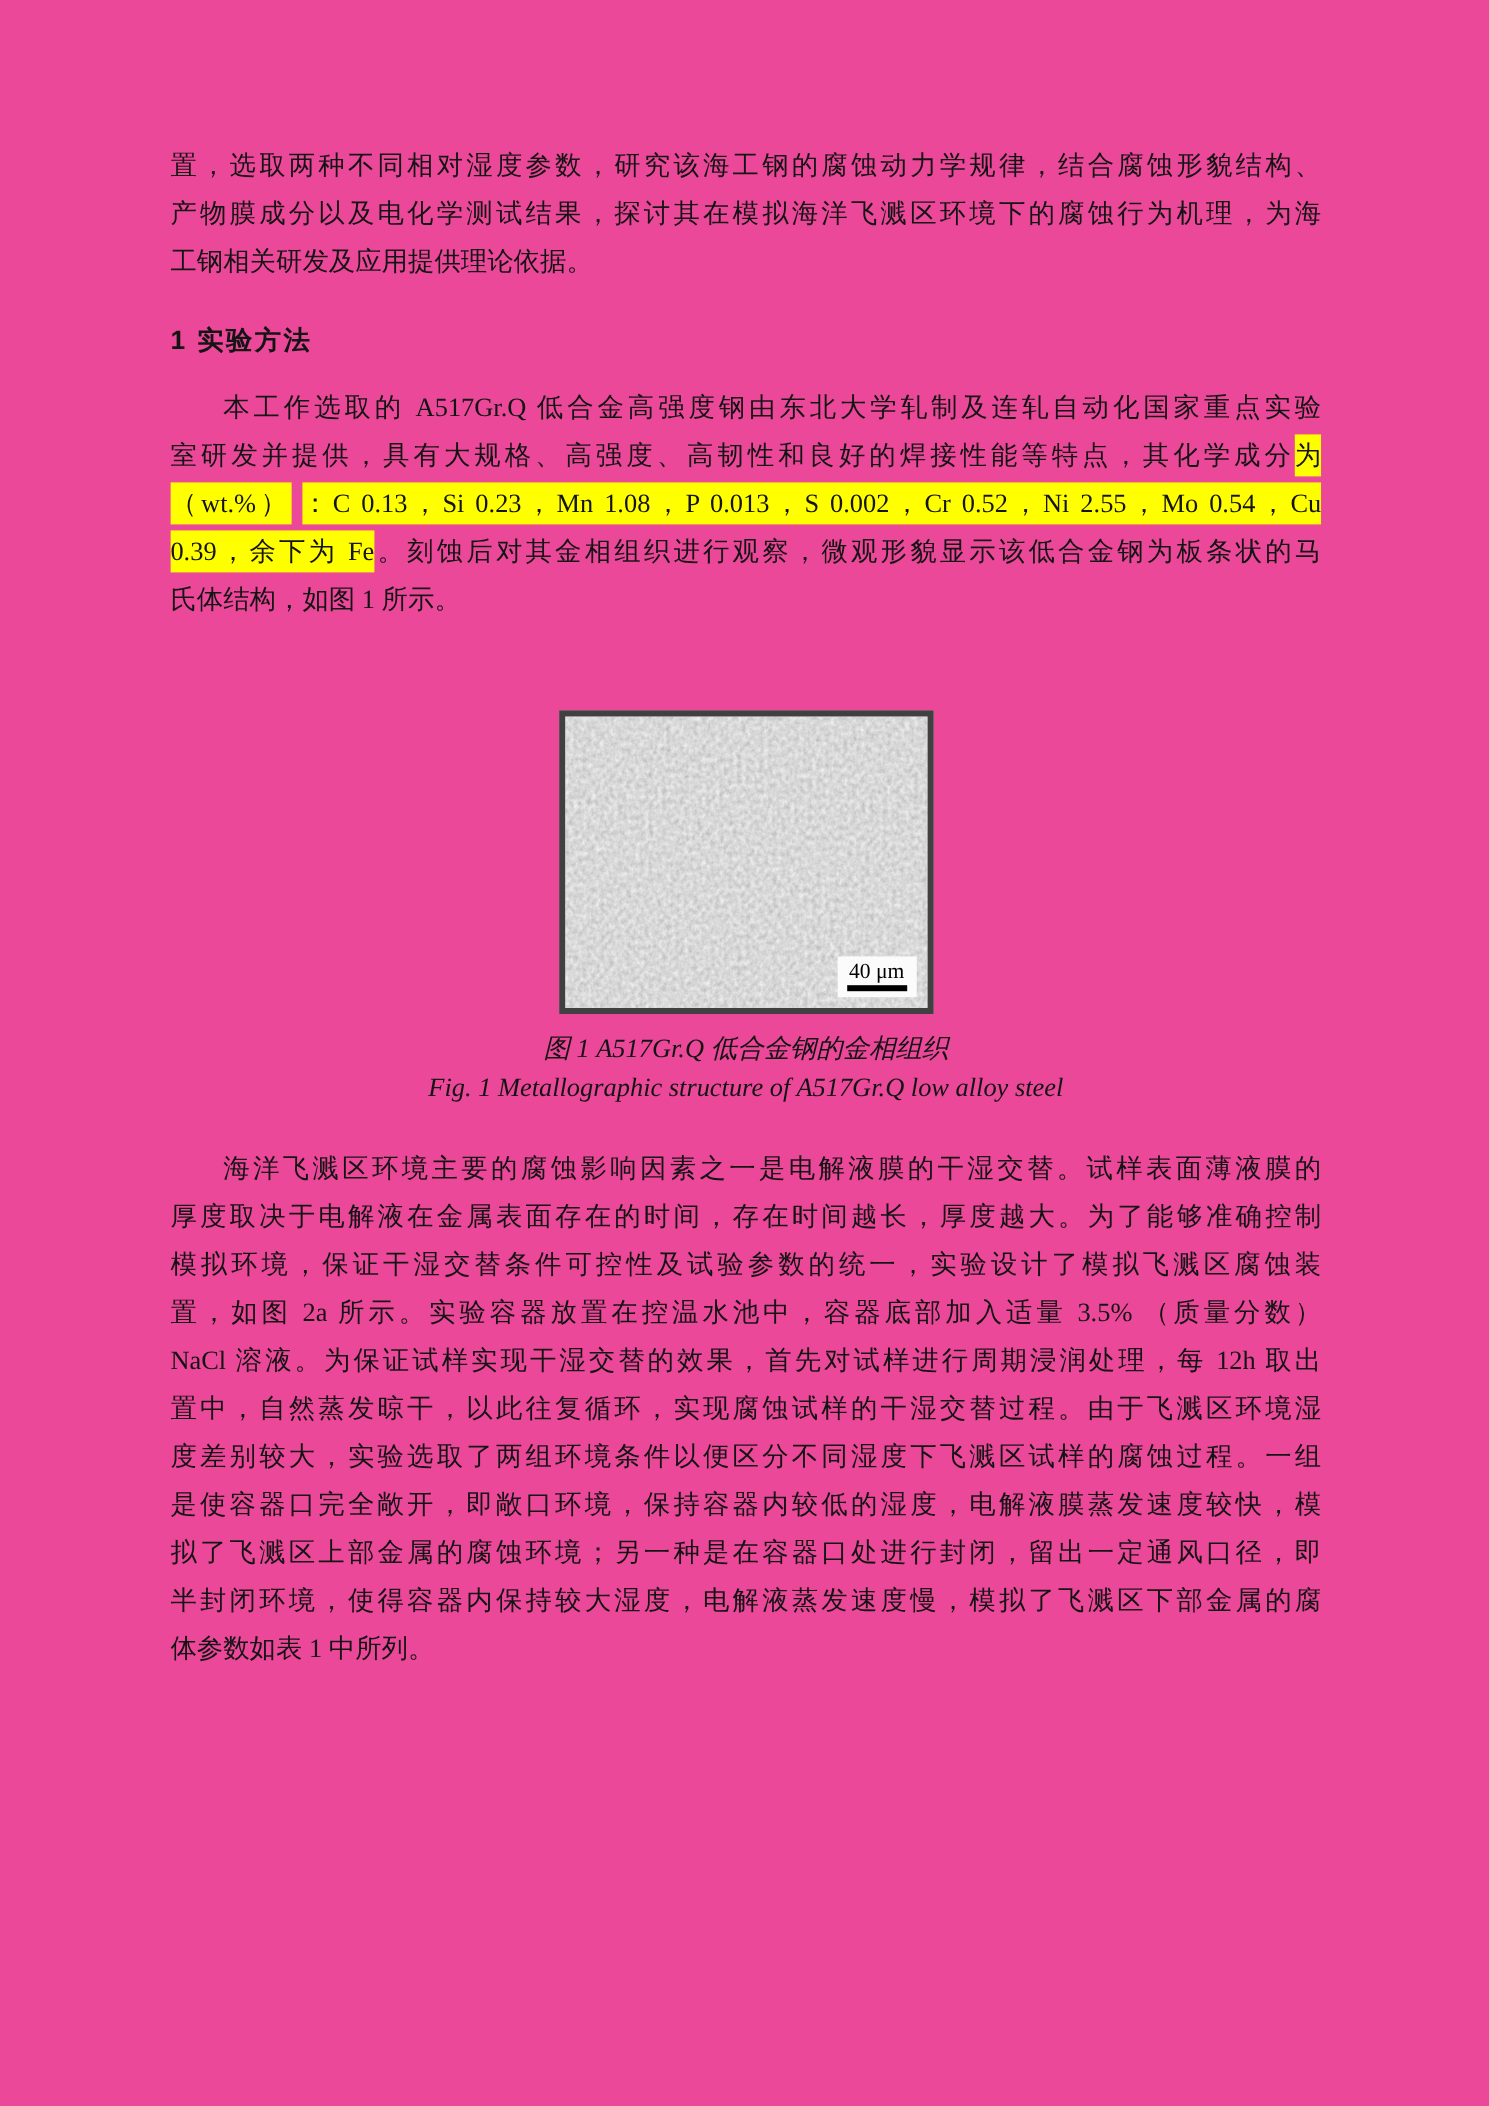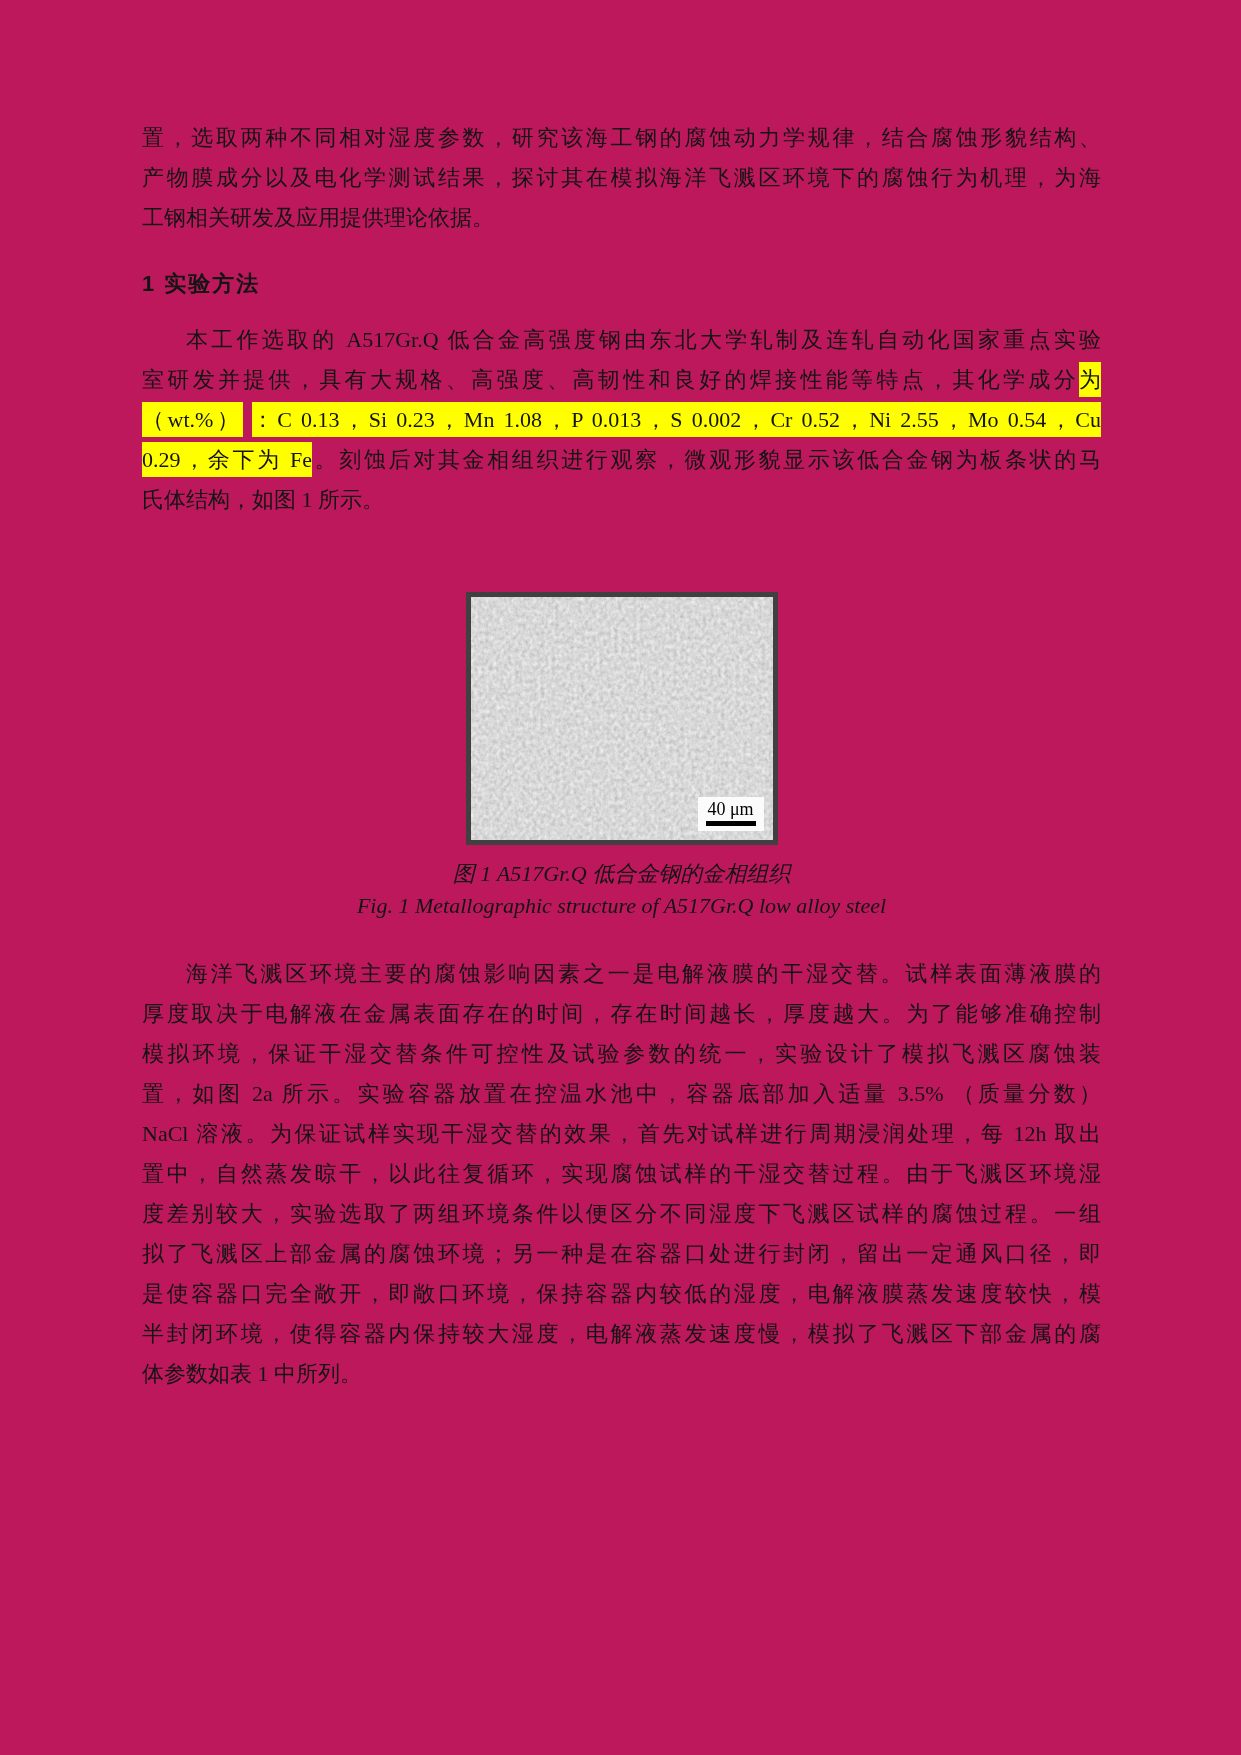--- a/index.html
+++ b/index.html
@@ -2,21 +2,21 @@
 <html><head>
 <meta charset="utf-8">
 <style>
   html, body { margin: 0; padding: 0; background: #ffffff; }
   .page {
     position: relative;
     width: 1241px;
     height: 1755px;
     box-sizing: border-box;
     padding: 118px 140px 0 142px;
-    background: #be185d;
+    background: #ec4899;
     color: #141414;
     font-family: "Liberation Serif", "DejaVu Serif", serif;
     font-size: 22px;
     overflow: hidden;
   }
   .para { width: 100%; }
   .para .line {
     height: 40px;
     line-height: 40px;
     text-align: justify;
@@ -81,21 +81,21 @@
       <div class="line"><span>产物膜成分以及电化学测试结果，探讨其在模拟海洋飞溅区环境下的腐蚀行为机理，为海</span></div>
       <div class="line last"><span>工钢相关研发及应用提供理论依据。</span></div>
     </div>
 
   <div class="heading">1 实验方法</div>
 
   <div class="para indent">
       <div class="line"><span>本工作选取的 A517Gr.Q 低合金高强度钢由东北大学轧制及连轧自动化国家重点实验</span></div>
       <div class="line"><span>室研发并提供，具有大规格、高强度、高韧性和良好的焊接性能等特点，其化学成分</span><span class="hl">为</span></div>
       <div class="line"><span class="hl">（wt.%）</span><span class="hl gap">：C 0.13，Si 0.23，Mn 1.08，P 0.013，S 0.002，Cr 0.52，Ni 2.55，Mo 0.54，Cu</span></div>
-      <div class="line"><span class="hl">0.29，余下为 Fe</span><span>。刻蚀后对其金相组织进行观察，微观形貌显示该低合金钢为板条状的马</span></div>
+      <div class="line"><span class="hl">0.39，余下为 Fe</span><span>。刻蚀后对其金相组织进行观察，微观形貌显示该低合金钢为板条状的马</span></div>
       <div class="line last"><span>氏体结构，如图 1 所示。</span></div>
     </div>
 
   <div class="figure-block">
     <div class="micrograph">
       <svg width="302" height="243" viewBox="0 0 302 243" preserveAspectRatio="none" aria-hidden="true">
         <defs>
           <filter id="microNoise" x="0" y="0" width="100%" height="100%">
             <feTurbulence type="fractalNoise" baseFrequency="0.27 0.23" numOctaves="4" seed="11" stitchTiles="stitch" result="t"></feTurbulence>
             <feColorMatrix in="t" type="saturate" values="0" result="g"></feColorMatrix>
@@ -119,19 +119,19 @@
   </div>
 
   <div class="para indent env-para">
       <div class="line"><span>海洋飞溅区环境主要的腐蚀影响因素之一是电解液膜的干湿交替。试样表面薄液膜的</span></div>
       <div class="line"><span>厚度取决于电解液在金属表面存在的时间，存在时间越长，厚度越大。为了能够准确控制</span></div>
       <div class="line"><span>模拟环境，保证干湿交替条件可控性及试验参数的统一，实验设计了模拟飞溅区腐蚀装</span></div>
       <div class="line"><span>置，如图 2a 所示。实验容器放置在控温水池中，容器底部加入适量 3.5% （质量分数）</span></div>
       <div class="line"><span>NaCl 溶液。为保证试样实现干湿交替的效果，首先对试样进行周期浸润处理，每 12h 取出</span></div>
       <div class="line"><span>置中，自然蒸发晾干，以此往复循环，实现腐蚀试样的干湿交替过程。由于飞溅区环境湿</span></div>
       <div class="line"><span>度差别较大，实验选取了两组环境条件以便区分不同湿度下飞溅区试样的腐蚀过程。一组</span></div>
+      <div class="line"><span>是使容器口完全敞开，即敞口环境，保持容器内较低的湿度，电解液膜蒸发速度较快，模</span></div>
       <div class="line"><span>拟了飞溅区上部金属的腐蚀环境；另一种是在容器口处进行封闭，留出一定通风口径，即</span></div>
-      <div class="line"><span>是使容器口完全敞开，即敞口环境，保持容器内较低的湿度，电解液膜蒸发速度较快，模</span></div>
       <div class="line"><span>半封闭环境，使得容器内保持较大湿度，电解液蒸发速度慢，模拟了飞溅区下部金属的腐</span></div>
       <div class="line last"><span>体参数如表 1 中所列。</span></div>
     </div>
 
 </div>
 
 </body></html>

